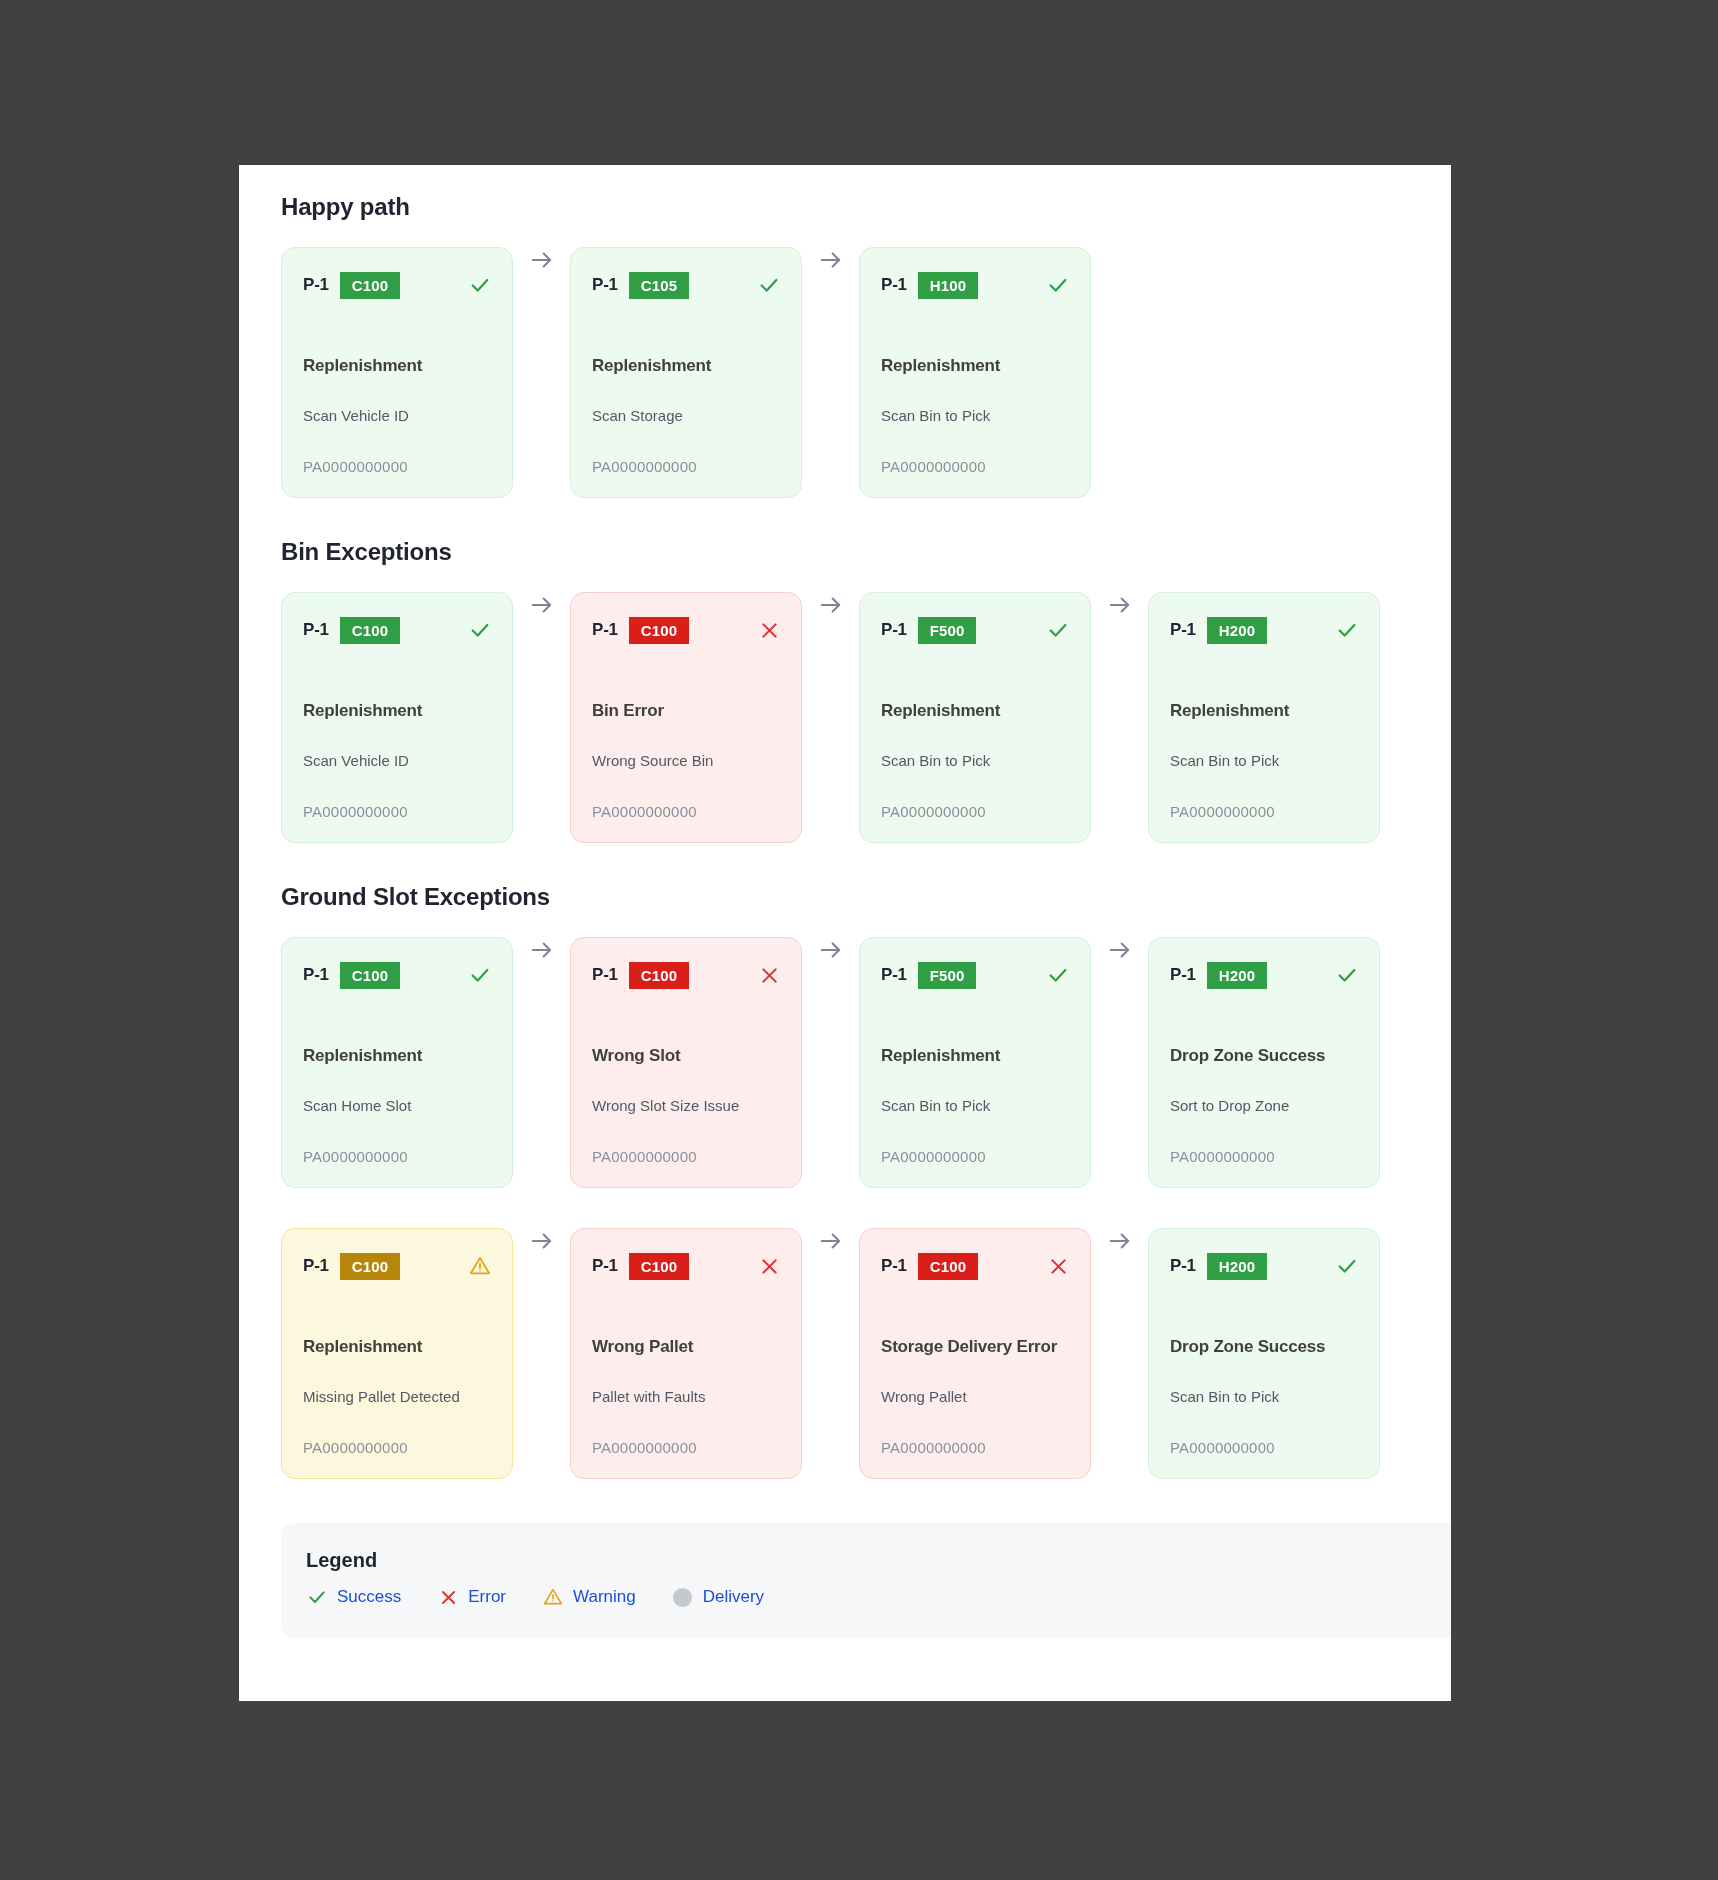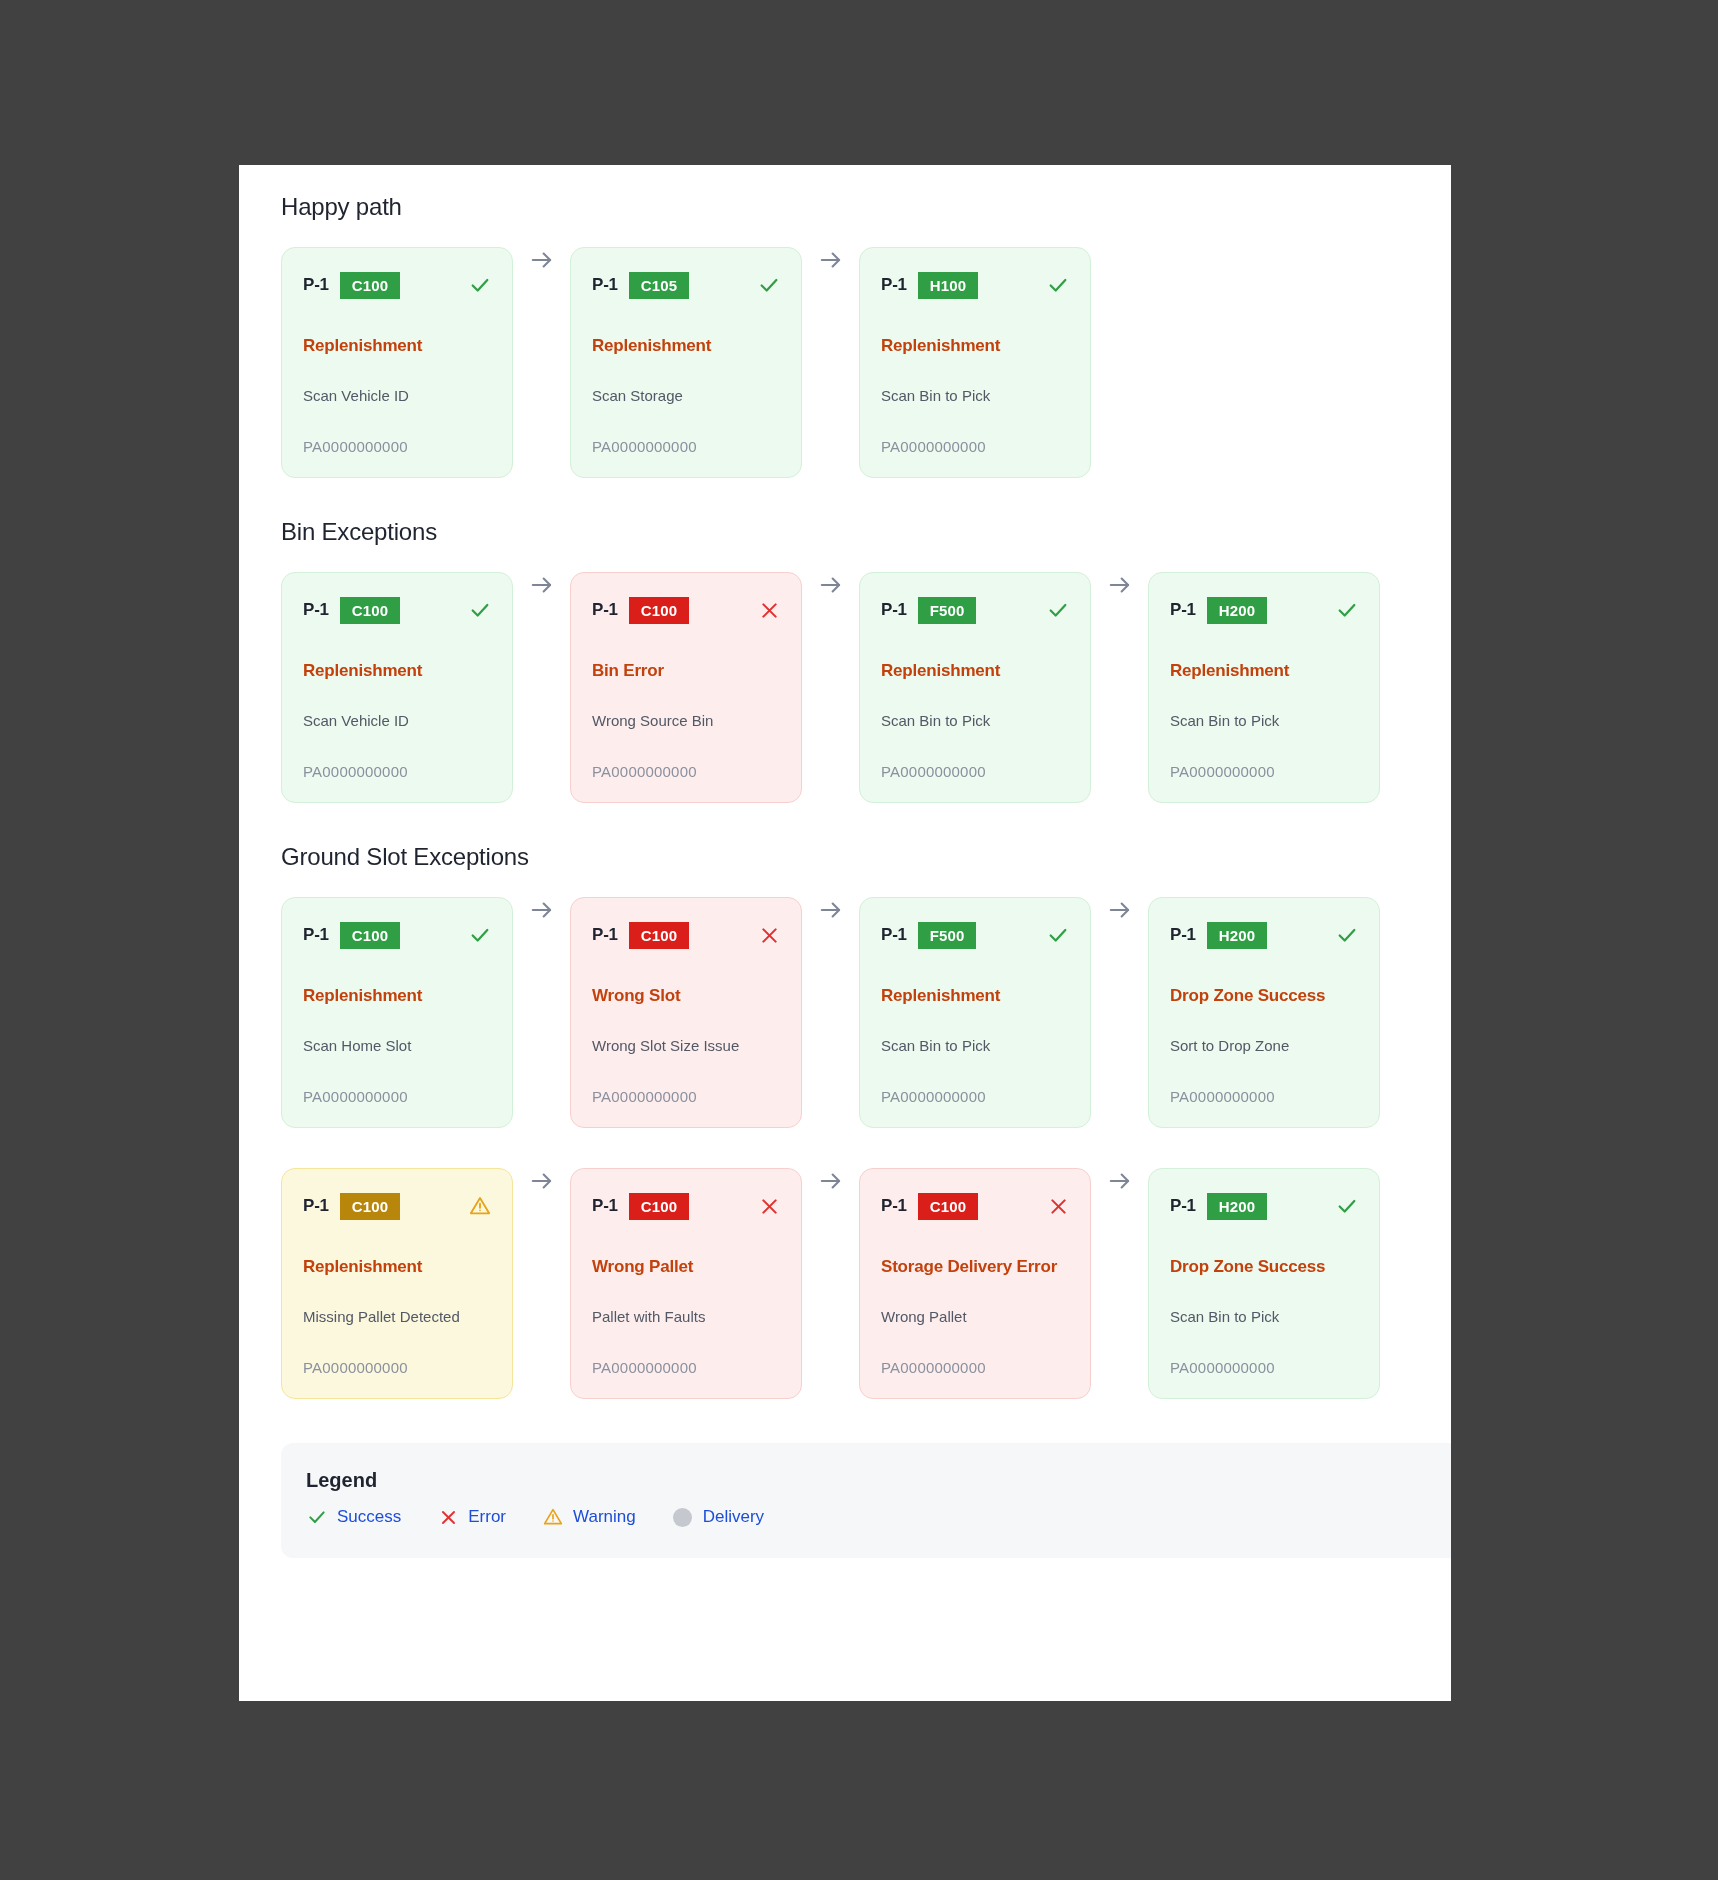--- a/index.html
+++ b/index.html
@@ -25,21 +25,21 @@
   .panel-inner {
     padding: 28px 0 0 0;
   }
 
   .section {
     padding: 0 42px;
   }
 
   .section-title {
     font-size: 24px;
-    font-weight: 400;
+    font-weight: 700;
     color: #1f2430;
     letter-spacing: -0.2px;
     margin-bottom: 26px;
   }
 
   .section + .section {
     margin-top: 40px;
   }
 
   .flow-row {
@@ -95,24 +95,24 @@
   .status-icon {
     margin-left: auto;
     width: 24px;
     height: 24px;
     display: flex;
     align-items: center;
     justify-content: center;
   }
 
   .card-title {
-    margin-top: 36px;
+    margin-top: 56px;
     font-size: 17px;
     font-weight: 700;
-    color: #c2410c;
+    color: #404040;
     letter-spacing: -0.2px;
   }
 
   .card-sub {
     margin-top: 31px;
     font-size: 15px;
     color: #525866;
   }
 
   .card-code {

